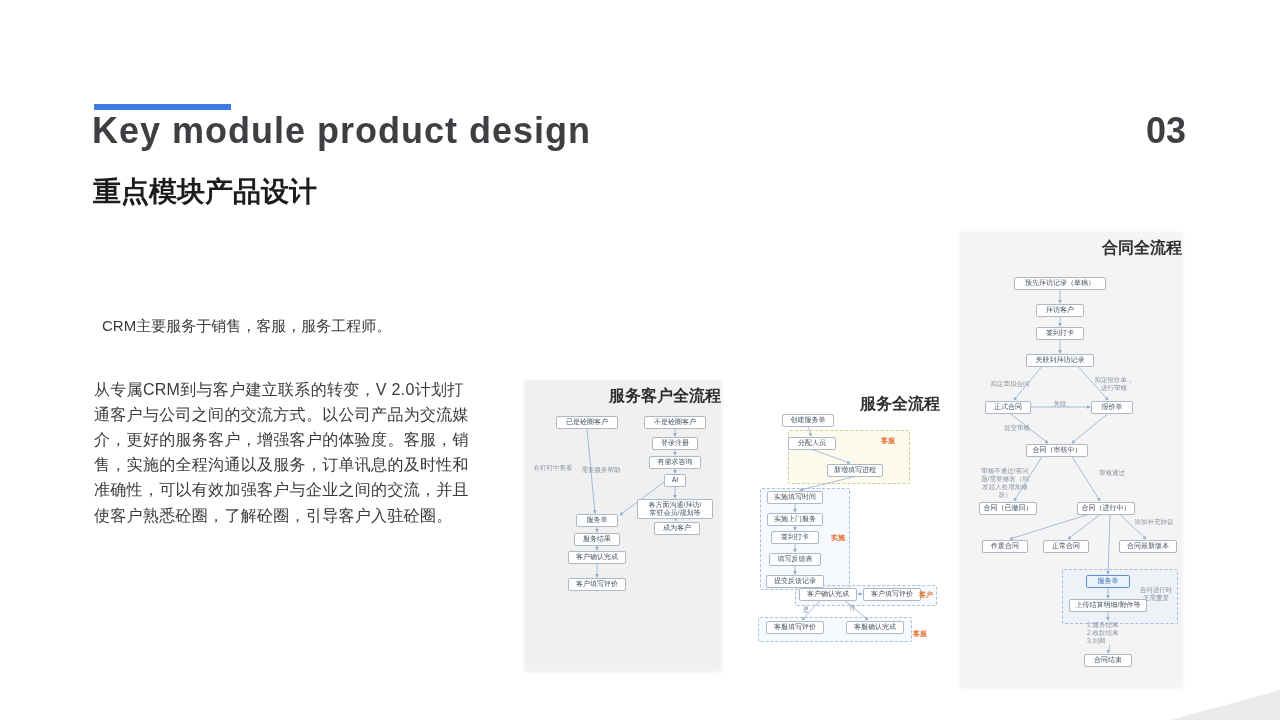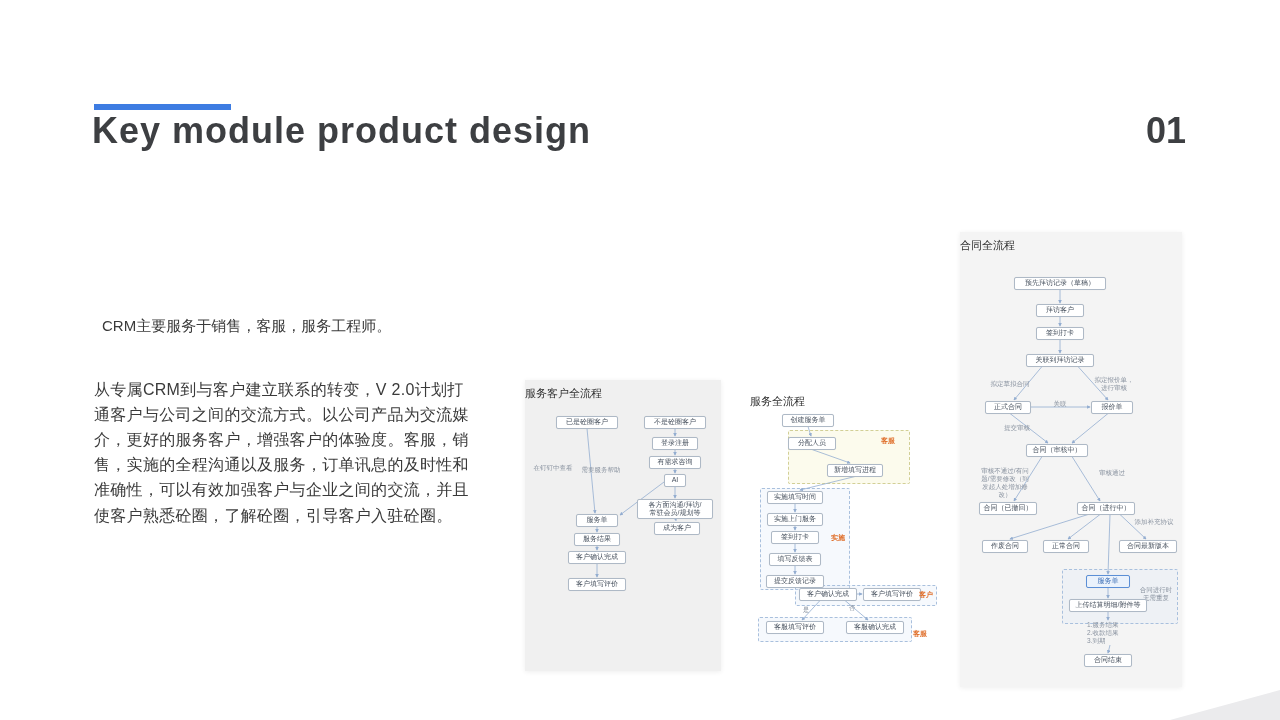--- a/index.html
+++ b/index.html
@@ -10,22 +10,22 @@
             letter-spacing:1px;color:#3d3f42;}
   .page-number{position:absolute;right:94px;top:110px;font-size:36px;font-weight:900;color:#3d3f42;}
   .title-cn{position:absolute;left:93px;top:173px;margin:0;font-size:28px;font-weight:bold;color:#1c1c1c;}
   .para1{position:absolute;left:94px;top:306px;margin:8px;width:800px;font-size:15px;line-height:1.6;color:#3a3a3a;}
   .para2{position:absolute;left:94px;top:377px;margin:0;width:378px;font-size:16px;line-height:1.57;
          letter-spacing:0.3px;color:#3a3a3a;}
   .panel{position:absolute;overflow:hidden;}
   .panel-left{left:525px;top:380px;width:196px;height:291px;background:#f0f0f0;box-shadow:0 1px 5px rgba(0,0,0,0.07);}
   .panel-mid{left:750px;top:388px;width:190px;height:268px;background:transparent;}
   .panel-right{left:960px;top:232px;width:222px;height:455px;background:#f4f4f4;box-shadow:0 1px 5px rgba(0,0,0,0.07);}
-  .fc-title{position:absolute;left:0;top:6px;width:100%;text-align:left;font-size:11px;
-            font-weight:normal;color:#2f2f2f;z-index:2;}
+  .fc-title{position:absolute;left:0;top:6px;width:100%;text-align:right;font-size:16px;
+            font-weight:bold;color:#2f2f2f;z-index:2;}
   .fc-group{position:absolute;border:1px dashed #a9c0dd;background:rgba(222,234,249,0.28);border-radius:2px;z-index:0;}
   .fc-group-yellow{border-color:#d2cf96;background:rgba(250,248,222,0.55);}
   .fc-edges{position:absolute;left:0;top:0;z-index:1;pointer-events:none;}
   .fc-box{position:absolute;z-index:2;background:#fff;border:1px solid #aeb9c6;border-radius:2px;
           font-size:7px;line-height:1.15;color:#47515e;display:flex;align-items:center;justify-content:center;
           text-align:center;padding:1px 2px;box-sizing:border-box;white-space:pre-line;
           box-shadow:0 0 1px rgba(0,0,0,0.08);}
   .fc-text{position:absolute;z-index:2;font-size:6.5px;line-height:1.25;color:#8a93a0;
            text-align:center;white-space:pre-line;}
   .fc-tag{position:absolute;z-index:2;font-size:7px;font-weight:bold;color:#e0712e;text-align:center;}
@@ -35,21 +35,22 @@
                border-left:110px solid transparent;border-bottom:30px solid #ebebed;}
 </style>
 </head>
 <body>
 
 <div class="slide">
 
   <div class="accent-bar"></div>
 
   <h1 class="title-en">Key module product design</h1>
-  <div class="page-number">01</div>
+  <div class="page-number">03</div>
+  <h2 class="title-cn">重点模块产品设计</h2>
 
   <p class="para1"><span>CRM主要服务于销售，客服，服务工程师。</span><br></p>
 
   <p class="para2">从专属CRM到与客户建立联系的转变，V 2.0计划打通客户与公司之间的交流方式。以公司产品为交流媒介，更好的服务客户，增强客户的体验度。客服，销售，实施的全程沟通以及服务，订单讯息的及时性和准确性，可以有效加强客户与企业之间的交流，并且使客户熟悉砼圈，了解砼圈，引导客户入驻砼圈。</p>
 
   <div class="panel panel-left">
     <div class="fc-title">服务客户全流程</div>
   <svg class="fc-edges" width="196" height="291">
         <line x1="150" y1="48.5" x2="150" y2="56" stroke="#93add0" stroke-width="0.8" marker-end="url(#fc-arrow)"></line>
         <line x1="150" y1="69.5" x2="150" y2="75" stroke="#93add0" stroke-width="0.8" marker-end="url(#fc-arrow)"></line>

